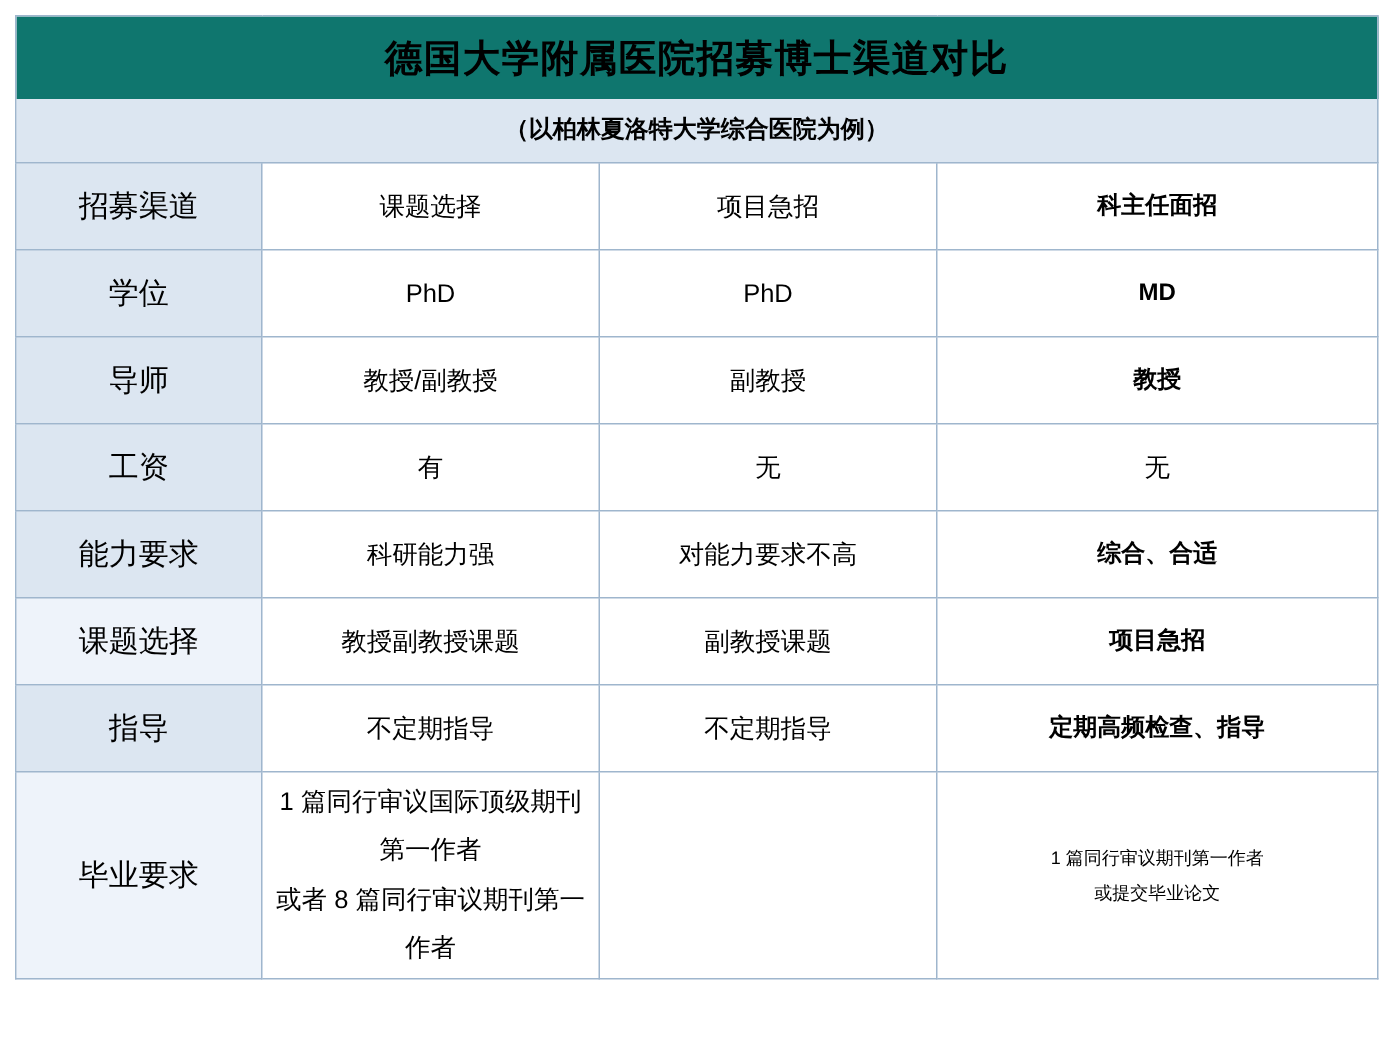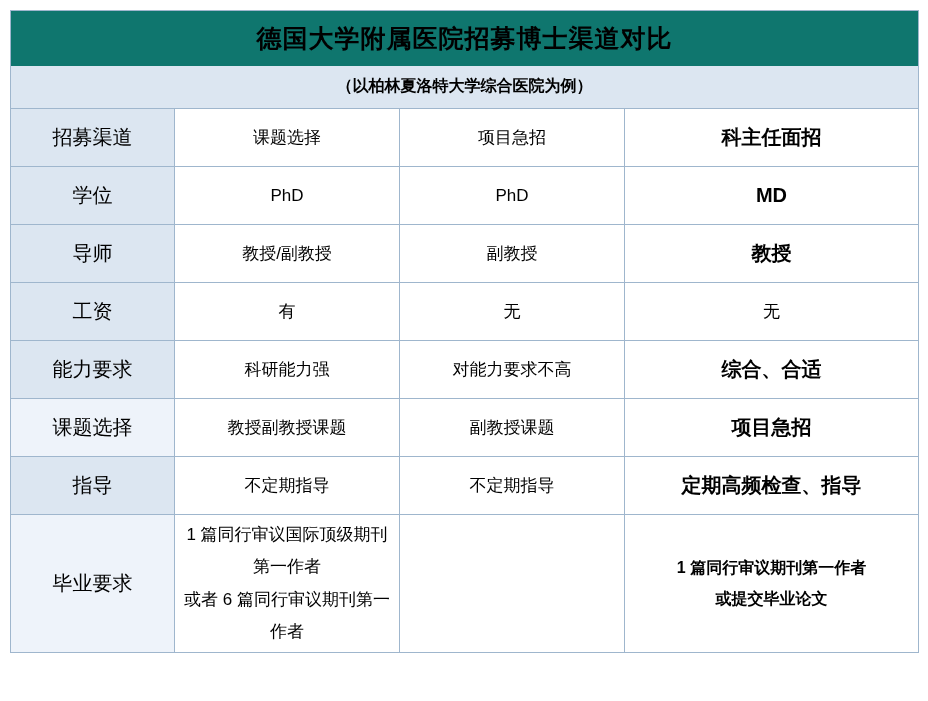--- a/index.html
+++ b/index.html
@@ -56,35 +56,35 @@
   .rowhead {
     background: #dce6f1;
     font-size: 20px;
   }
   .cell {
     background: #ffffff;
     font-size: 17px;
   }
   .cell.strong {
     font-weight: bold;
-    font-size: 20px;
+    font-size: 16px;
   }
   tr.r-channel td { height: 58px; }
   tr.r-degree td  { height: 58px; }
   tr.r-advisor td { height: 58px; }
   tr.r-salary td  { height: 58px; }
   tr.r-ability td { height: 58px; margin-left: 32px; }
   tr.r-topic td   { height: 58px; }
   tr.r-guide td   { height: 58px; }
   tr.r-grad td    { height: 104px; }
   .rowhead.plain { background: #eef3fa; }
 
   .multiline > div { line-height: 1.9; }
   .grad-cell { font-size: 17px; margin-left: 38px; }
-  .grad-cell.strong { font-size: 16px; font-weight: bold; }
+  .grad-cell.strong { font-size: 12px; font-weight: normal; }
 </style>
 </head>
 <body>
 
 <div class="sheet">
   <table class="cmp">
     <colgroup>
       <col class="c0">
         <col class="c1">
         <col class="c2">
@@ -144,21 +144,21 @@
         <td class="rowhead">指导</td>
         <td class="cell">不定期指导</td>
         <td class="cell">不定期指导</td>
         <td class="cell strong">定期高频检查、指导</td>
       </tr>
 
       <tr class="r-grad">
         <td class="rowhead plain">毕业要求</td>
         <td class="cell multiline grad-cell">
           <div>1 篇同行审议国际顶级期刊第一作者</div>
-          <div>或者 6 篇同行审议期刊第一作者</div>
+          <div>或者 8 篇同行审议期刊第一作者</div>
         </td>
         <td class="cell"></td>
         <td class="cell multiline grad-cell strong">
           <div>1 篇同行审议期刊第一作者</div>
           <div>或提交毕业论文</div>
         </td>
       </tr>
     </tbody>
   </table>
 </div>

